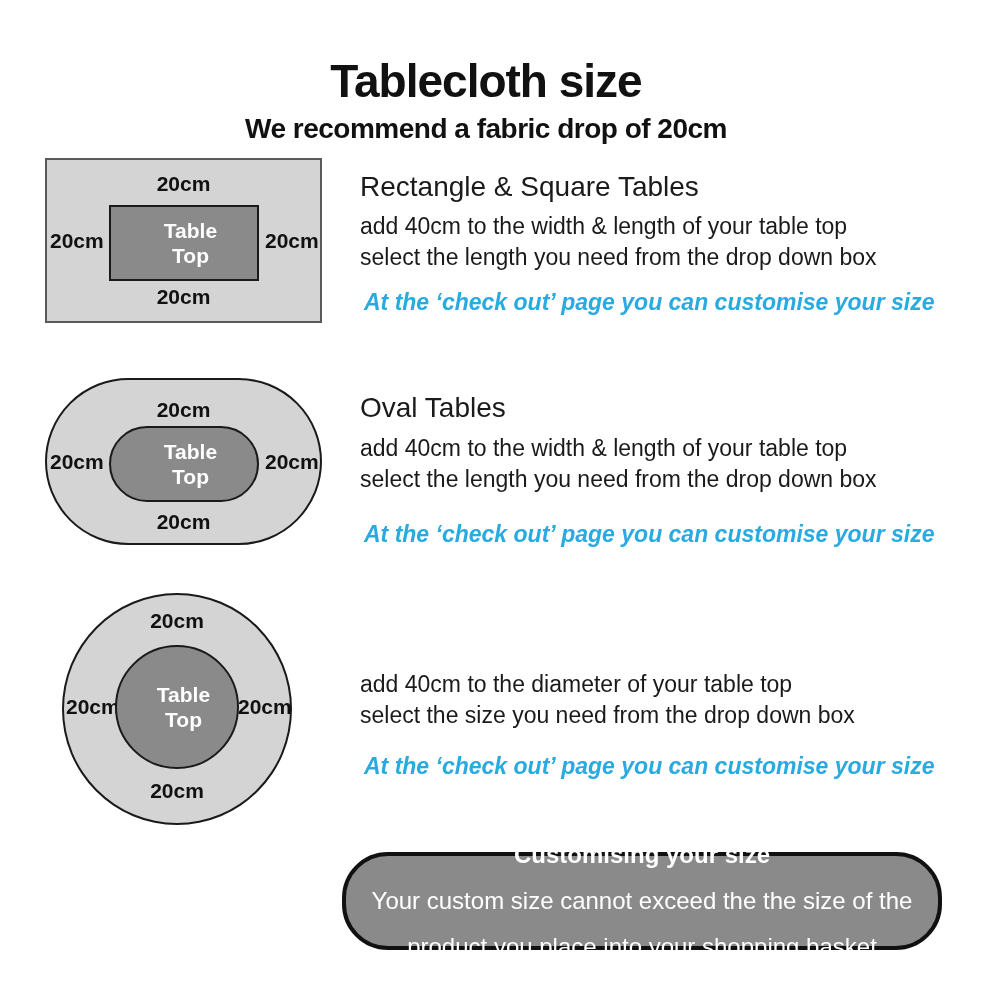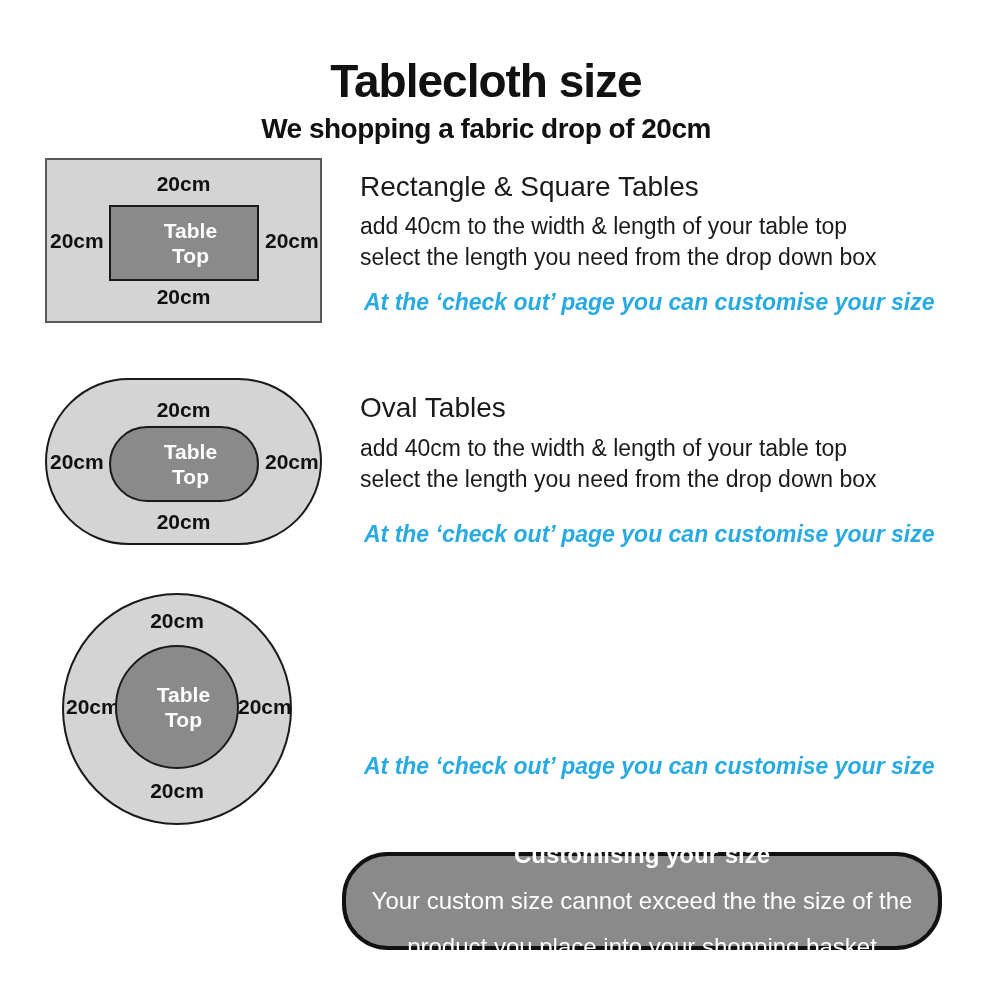--- a/index.html
+++ b/index.html
@@ -95,21 +95,21 @@
   }
   .footer-heading { font-size: 24px; font-weight: bold; line-height: 28px; margin: 0; }
   .footer-line    { font-size: 24px; line-height: 28px; margin: 0; white-space: nowrap; }
 </style>
 </head>
 <body>
 
 <div class="page">
 
   <h1 class="title">Tablecloth size</h1>
-  <h2 class="subtitle">We shopping a fabric drop of 20cm</h2>
+  <h2 class="subtitle">We recommend a fabric drop of 20cm</h2>
 
   <div class="d-outer rect-outer">
     <div class="lab lab-top">20cm</div>
     <div class="lab lab-bottom">20cm</div>
     <div class="lab lab-left">20cm</div>
     <div class="lab lab-right">20cm</div>
     <div class="d-inner rect-inner">
       <span>Table</span>
       <span>Top</span>
     </div>
@@ -135,20 +135,21 @@
   <div class="d-outer round-outer">
     <div class="lab lab-top">20cm</div>
     <div class="lab lab-bottom">20cm</div>
     <div class="lab lab-left">20cm</div>
     <div class="lab lab-right">20cm</div>
     <div class="d-inner round-inner">
       <span>Table</span>
       <span>Top</span>
     </div>
   </div>
+  <p class="sec-body b3pos"><span>add 40cm to the diameter of your table top</span><br><span>select the size you need from the drop down box</span></p>
   <p class="sec-note n3pos">At the ‘check out’ page you can customise your size</p>
 
   <div class="footer-box">
     <p class="footer-heading">Customising your size</p>
     <p class="footer-line">Your custom size cannot exceed the the size of the</p>
     <p class="footer-line">product you place into your shopping basket</p>
   </div>
 
 </div>
 

